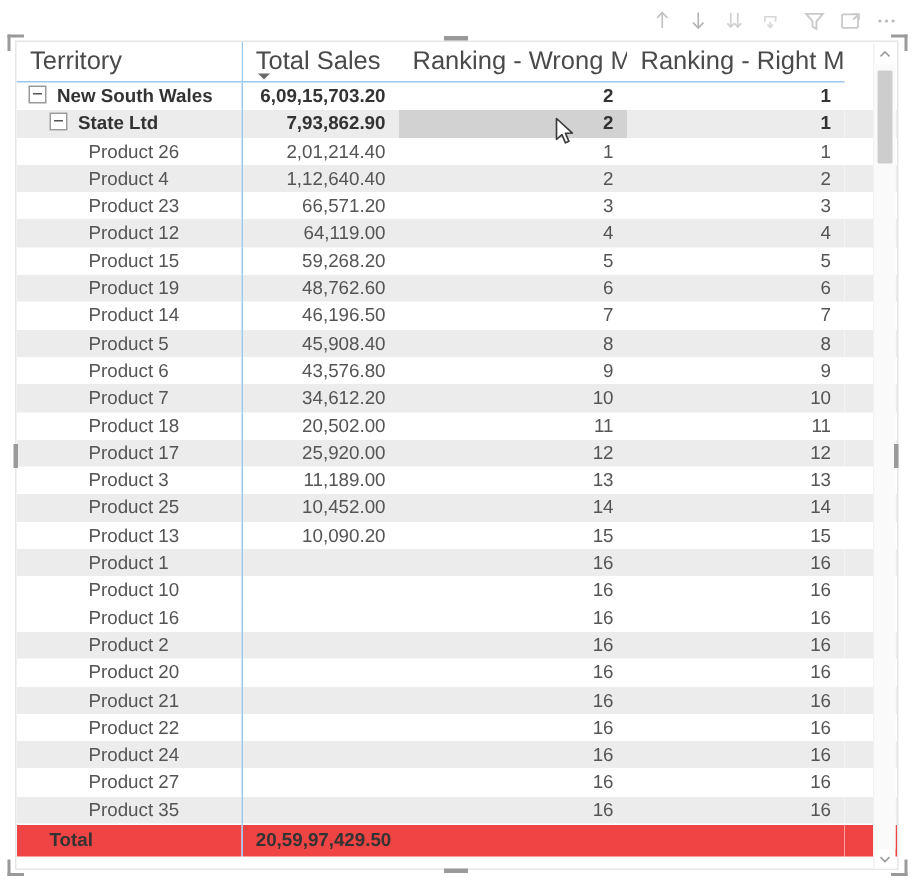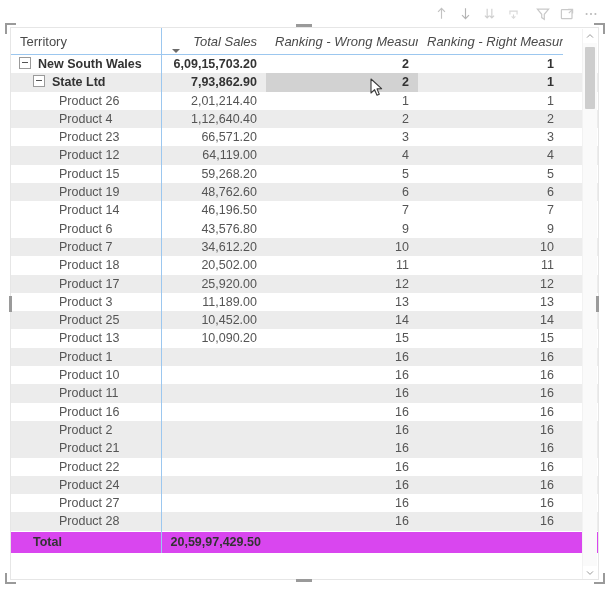--- a/index.html
+++ b/index.html
@@ -84,32 +84,32 @@
     color: #555555;
   }
   #matrix-table col.c-territory { width: 150px; }
   #matrix-table col.c-sales     { width: 105px; }
   #matrix-table col.c-wrong     { width: 152px; }
   #matrix-table col.c-right     { width: 145px; }
   #matrix-table col.c-scroll    { width: 35px;  }
 
   thead th {
     font-weight: normal;
-    font-size: 13px;
+    font-size: 17px;
     color: #4a4a4a;
     padding: 0 9px 0 9px;
     height: 26px;
     vertical-align: middle;
     text-align: left;
     background: #ffffff;
     border-bottom: 1.4px solid #9cc7ef;
     position: relative;
     white-space: nowrap;
   }
-  thead th.num { text-align: right; font-style: italic; }
+  thead th.num { text-align: left; }
   thead th.scrollhead { border-bottom: none; background: #ffffff; padding: 0; }
 
   .sort-caret {
     position: absolute;
     left: 10px;
     bottom: 1px;
     width: 0; height: 0;
     border-left: 4px solid transparent;
     border-right: 4px solid transparent;
     border-top: 4.5px solid #6b6b6b;
@@ -152,21 +152,21 @@
     left: 2px; top: 4px;
     width: 6px; height: 1px;
     background: #555555;
   }
 
   
   td.hovered { background: #d2d2d2 !important; }
 
   
   #total-row td {
-    background: #d946ef;
+    background: #ef4444;
     font-weight: bold;
     color: #333333;
     border-top: 1px solid #ffffff;
   }
   #total-row { height: 21px; }
   #total-row td { line-height: 21px; }
 
   
   #vscroll {
     position: absolute;
@@ -352,20 +352,27 @@
           <td class="num">6</td>
           <td></td>
         </tr>
         <tr class="plain level2">
           <td class="terr"><span>Product 14</span></td>
           <td class="num sales">46,196.50</td>
           <td class="num">7</td>
           <td class="num">7</td>
           <td></td>
         </tr>
+        <tr class="alt level2">
+          <td class="terr"><span>Product 5</span></td>
+          <td class="num sales">45,908.40</td>
+          <td class="num">8</td>
+          <td class="num">8</td>
+          <td></td>
+        </tr>
         <tr class="plain level2">
           <td class="terr"><span>Product 6</span></td>
           <td class="num sales">43,576.80</td>
           <td class="num">9</td>
           <td class="num">9</td>
           <td></td>
         </tr>
         <tr class="alt level2">
           <td class="terr"><span>Product 7</span></td>
           <td class="num sales">34,612.20</td>
@@ -415,41 +422,41 @@
           <td class="num">16</td>
           <td></td>
         </tr>
         <tr class="plain level2">
           <td class="terr"><span>Product 10</span></td>
           <td class="num sales"></td>
           <td class="num">16</td>
           <td class="num">16</td>
           <td></td>
         </tr>
-        <tr class="alt level2">
-          <td class="terr"><span>Product 11</span></td>
-          <td class="num sales"></td>
-          <td class="num">16</td>
-          <td class="num">16</td>
-          <td></td>
-        </tr>
         <tr class="plain level2">
           <td class="terr"><span>Product 16</span></td>
           <td class="num sales"></td>
           <td class="num">16</td>
           <td class="num">16</td>
           <td></td>
         </tr>
         <tr class="alt level2">
           <td class="terr"><span>Product 2</span></td>
           <td class="num sales"></td>
           <td class="num">16</td>
           <td class="num">16</td>
           <td></td>
         </tr>
+        <tr class="plain level2">
+          <td class="terr"><span>Product 20</span></td>
+          <td class="num sales"></td>
+          <td class="num">16</td>
+          <td class="num">16</td>
+          <td></td>
+        </tr>
         <tr class="alt level2">
           <td class="terr"><span>Product 21</span></td>
           <td class="num sales"></td>
           <td class="num">16</td>
           <td class="num">16</td>
           <td></td>
         </tr>
         <tr class="plain level2">
           <td class="terr"><span>Product 22</span></td>
           <td class="num sales"></td>
@@ -465,21 +472,21 @@
           <td></td>
         </tr>
         <tr class="plain level2">
           <td class="terr"><span>Product 27</span></td>
           <td class="num sales"></td>
           <td class="num">16</td>
           <td class="num">16</td>
           <td></td>
         </tr>
         <tr class="alt level2">
-          <td class="terr"><span>Product 28</span></td>
+          <td class="terr"><span>Product 35</span></td>
           <td class="num sales"></td>
           <td class="num">16</td>
           <td class="num">16</td>
           <td></td>
         </tr>
         <tr id="total-row">
           <td class="terr" style="padding-left: 22px;">Total</td>
           <td class="num sales">20,59,97,429.50</td>
           <td class="num"></td>
           <td class="num"></td>

